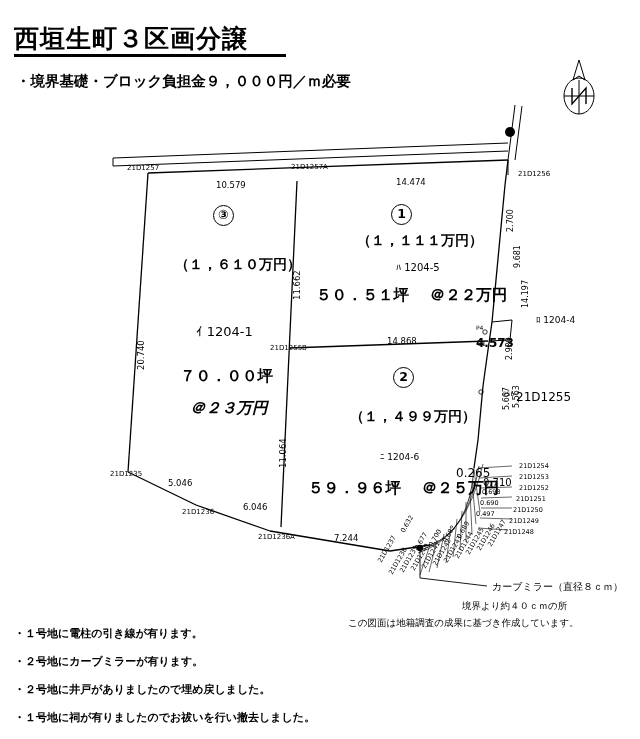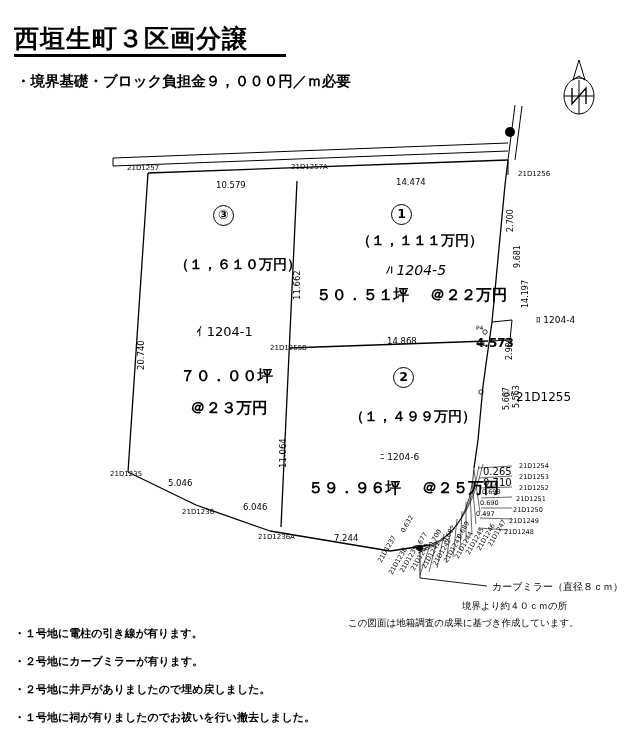--- a/index.html
+++ b/index.html
@@ -180,27 +180,27 @@
       <path d="M22 30 L22 46 L36 30 L36 46" stroke-width="1.4"></path>
     </g>
   </svg>
 
   <div class="abs lot-num" style="left:213px;top:205px;">
     <div class="circnum">③</div>
   </div>
   <div class="abs price" style="left:175px;top:256px;">（１，６１０万円）</div>
   <div class="abs pt" style="left:196px;top:324px;font-size:13px;">ｲ 1204-1</div>
   <div class="abs area" style="left:180px;top:366px;">７０．００坪</div>
-  <div class="abs area" style="left:190px;top:398px;">＠２３万円</div>
+  <div class="abs area" style="left:190px;top:398px;font-style:italic;">＠２３万円</div>
 
   <div class="abs" style="left:391px;top:204px;">
     <div class="circnum">1</div>
   </div>
   <div class="abs price" style="left:357px;top:232px;">（１，１１１万円）</div>
-  <div class="abs pt" style="left:385px;top:262px;font-size:14px;font-style:italic;">ﾊ 1204-5</div>
+  <div class="abs pt" style="left:396px;top:262px;font-size:10px;">ﾊ 1204-5</div>
   <div class="abs area" style="left:316px;top:285px;">
     <span>５０．５１坪</span>
     <span style="display:inline-block;width:10px;"></span>
     <span>＠２２万円</span>
   </div>
 
   <div class="abs" style="left:393px;top:367px;">
     <div class="circnum">2</div>
   </div>
   <div class="abs price" style="left:350px;top:408px;">（１，４９９万円）</div>
@@ -257,21 +257,21 @@
   <div class="abs ptv" style="left:464px;top:552px;">21D1245</div>
   <div class="abs ptv" style="left:453px;top:556px;">21D1244</div>
   <div class="abs ptv" style="left:442px;top:560px;">21D1243</div>
   <div class="abs ptv" style="left:431px;top:563px;">21D1242</div>
   <div class="abs ptv" style="left:420px;top:566px;">21D1241</div>
   <div class="abs ptv" style="left:409px;top:568px;">21D1240</div>
   <div class="abs ptv" style="left:398px;top:570px;">21D1239</div>
   <div class="abs ptv" style="left:387px;top:572px;">21D1238</div>
   <div class="abs ptv" style="left:376px;top:560px;">21D1237</div>
 
-  <div class="abs pt" style="left:483px;top:466px;font-size:10px;">0.265</div>
+  <div class="abs pt" style="left:456px;top:466px;font-size:12px;">0.265</div>
   <div class="abs pt" style="left:483px;top:477px;font-size:10px;">0.710</div>
   <div class="abs pt" style="left:482px;top:488px;font-size:6.5px;">0.693</div>
   <div class="abs pt" style="left:480px;top:499px;font-size:6.5px;">0.690</div>
   <div class="abs pt" style="left:476px;top:510px;font-size:6.5px;">0.497</div>
   <div class="abs ptv" style="left:455px;top:536px;font-size:6.5px;">0.689</div>
   <div class="abs ptv" style="left:441px;top:540px;font-size:6.5px;">0.682</div>
   <div class="abs ptv" style="left:427px;top:544px;font-size:6.5px;">0.700</div>
   <div class="abs ptv" style="left:413px;top:547px;font-size:6.5px;">0.677</div>
   <div class="abs ptv" style="left:399px;top:530px;font-size:6.5px;">0.632</div>
 

